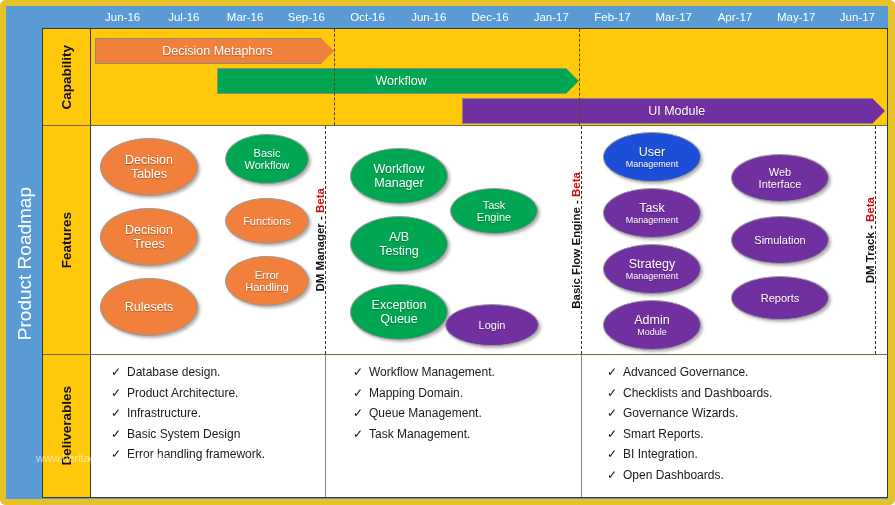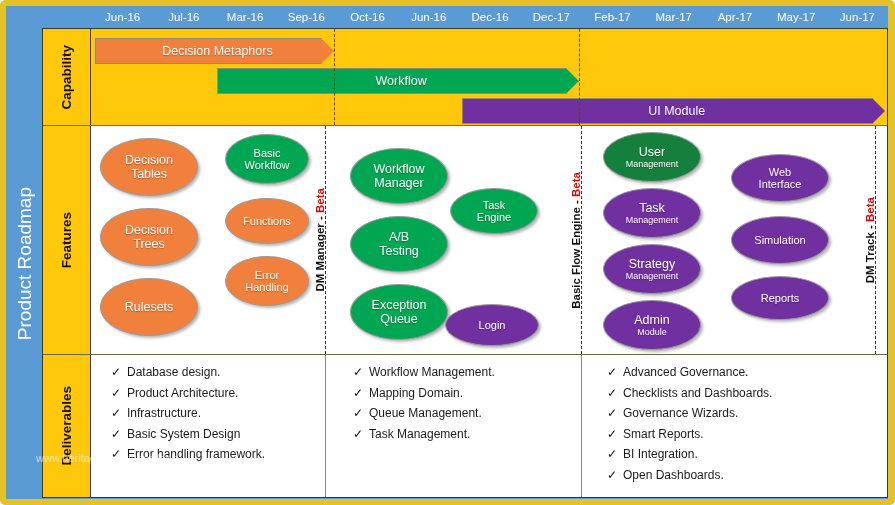--- a/index.html
+++ b/index.html
@@ -213,21 +213,21 @@
   <div class="blue-rail"></div>
 
   <div class="timeline" id="timeline">
       <div class="tl-cell">Jun-16</div>
       <div class="tl-cell">Jul-16</div>
       <div class="tl-cell">Mar-16</div>
       <div class="tl-cell">Sep-16</div>
       <div class="tl-cell">Oct-16</div>
       <div class="tl-cell">Jun-16</div>
       <div class="tl-cell">Dec-16</div>
-      <div class="tl-cell">Dec-17</div>
+      <div class="tl-cell">Jan-17</div>
       <div class="tl-cell">Feb-17</div>
       <div class="tl-cell">Mar-17</div>
       <div class="tl-cell">Apr-17</div>
       <div class="tl-cell">May-17</div>
       <div class="tl-cell">Jun-17</div>
     </div>
 
   <div class="rail-title">
     <span>Product Roadmap</span>
   </div>
@@ -305,21 +305,21 @@
             </div>
             <div class="ell small" style="left: 110px; top: 178px; width: 94px; height: 42px; background: rgb(112, 48, 160);">
               <div class="l1">Login</div>
             </div>
           </div>
           <div class="beta-label" style="left: 476px; top: 0px; width: 18px; height: 100%;">
             <span class="vt"><span>Basic Flow Engine - </span><b>Beta</b></span>
           </div>
           <div class="dashed-v" style="left: 490px;"></div>
           <div class="feat-col" style="left: 500px; width: 290px;">
-            <div class="ell sub" style="left: 12px; top: 6px; width: 98px; height: 50px; background: #15803d;">
+            <div class="ell sub" style="left: 12px; top: 6px; width: 98px; height: 50px; background: #1d4ed8;">
               <div class="l1">User</div>
               <div class="l2">Management</div>
             </div>
             <div class="ell sub" style="left: 12px; top: 62px; width: 98px; height: 50px; background: rgb(112, 48, 160);">
               <div class="l1">Task</div>
               <div class="l2">Management</div>
             </div>
             <div class="ell sub" style="left: 12px; top: 118px; width: 98px; height: 50px; background: rgb(112, 48, 160);">
               <div class="l1">Strategy</div>
               <div class="l2">Management</div>

